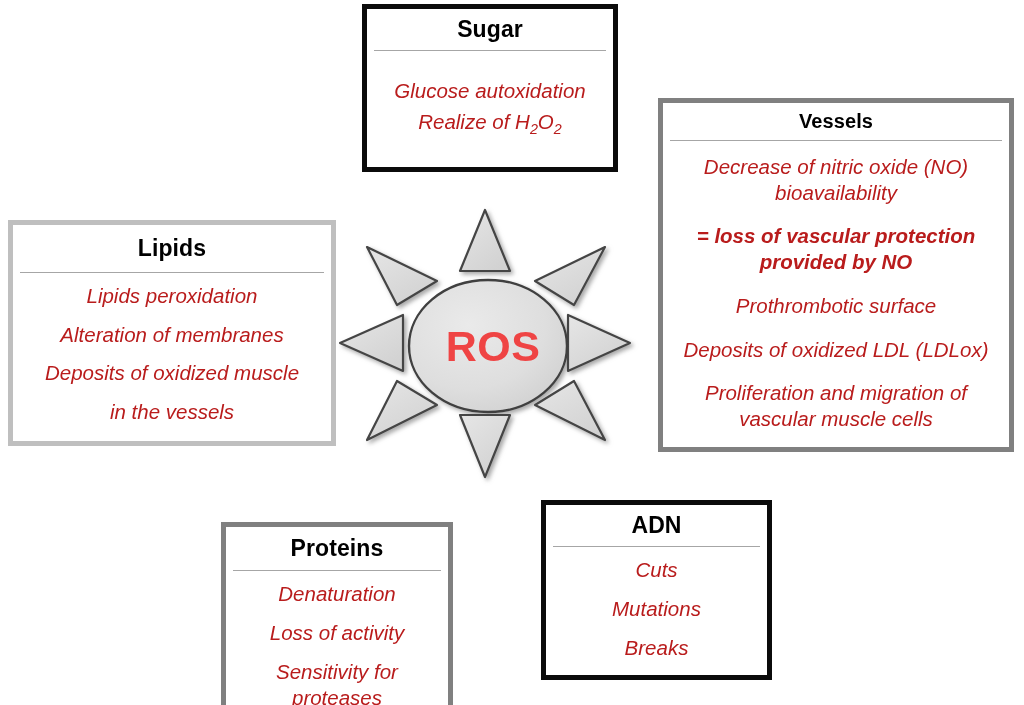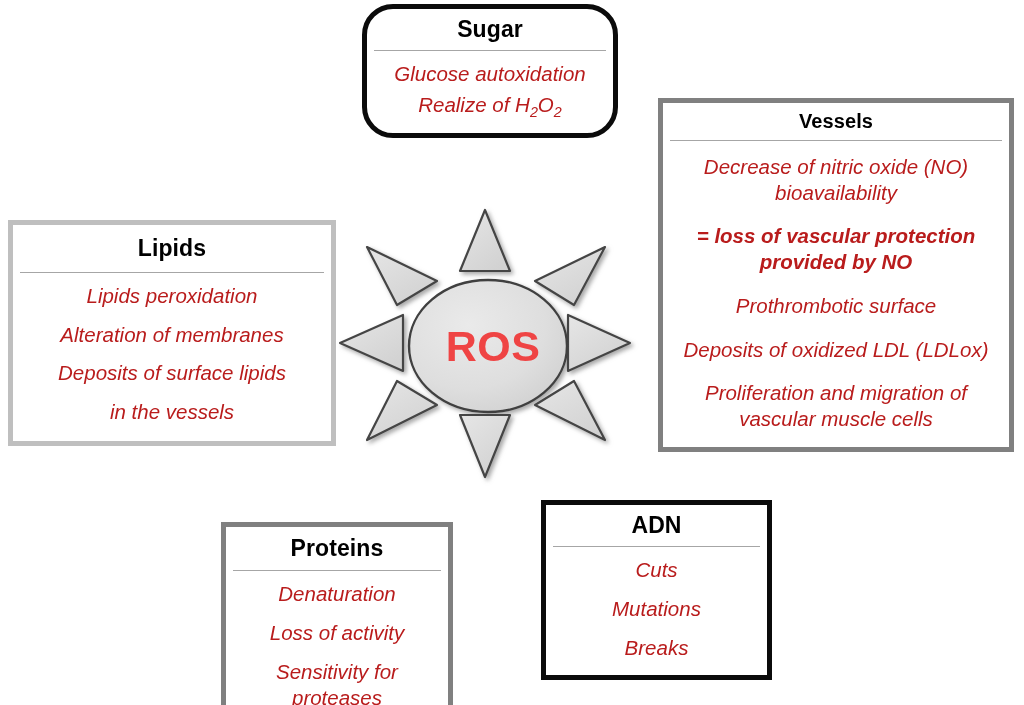--- a/index.html
+++ b/index.html
@@ -68,21 +68,21 @@
     width: 100%;
   }
   .line.bold { font-weight: bold; }
   .line sub {
     font-size: 0.7em;
     vertical-align: sub;
     font-style: italic;
   }
 
   
-  #box-sugar   { left: 362px;  top: 4px;   width: 256px;  height: 134px; border-radius: 31px; }
+  #box-sugar   { left: 362px;  top: 4px;   width: 256px;  height: 168px; }
   #box-sugar .box-header { font-size: 23px; }
   #box-sugar .line { font-size: 20.5px; margin: 3px 0; }
 
   #box-vessels { left: 658px;  top: 98px;  width: 356px;  height: 354px; }
   #box-vessels .box-header { font-size: 20px; }
   #box-vessels .box-body { justify-content: space-around; padding: 4px 10px 6px 10px; }
   #box-vessels .line { font-size: 20.5px; }
 
   #box-lipids  { left: 8px;    top: 220px; width: 328px;  height: 226px; }
   #box-lipids .box-header { font-size: 23px; padding-top: 10px; padding-bottom: 11px; }
@@ -147,21 +147,21 @@
       <div class="line">Deposits of oxidized LDL (LDLox)</div>
       <div class="line">Proliferation and migration of vascular muscle cells</div>
     </div>
   </div>
 
   <div class="box lgray" id="box-lipids">
     <div class="box-header">Lipids</div>
     <div class="box-body">
       <div class="line">Lipids peroxidation</div>
       <div class="line">Alteration of membranes</div>
-      <div class="line">Deposits of surface lipids</div>
+      <div class="line">Deposits of oxidized muscle</div>
       <div class="line">in the vessels</div>
     </div>
   </div>
 
   <div class="box gray" id="box-proteins">
     <div class="box-header">Proteins</div>
     <div class="box-body">
       <div class="line">Denaturation</div>
       <div class="line">Loss of activity</div>
       <div class="line">Sensitivity for proteases</div>

